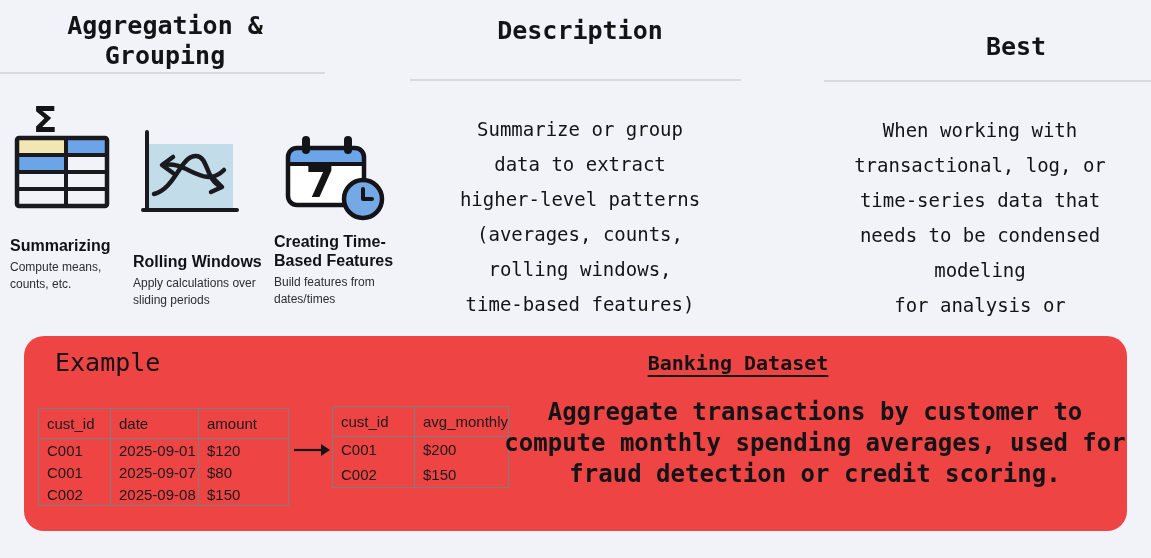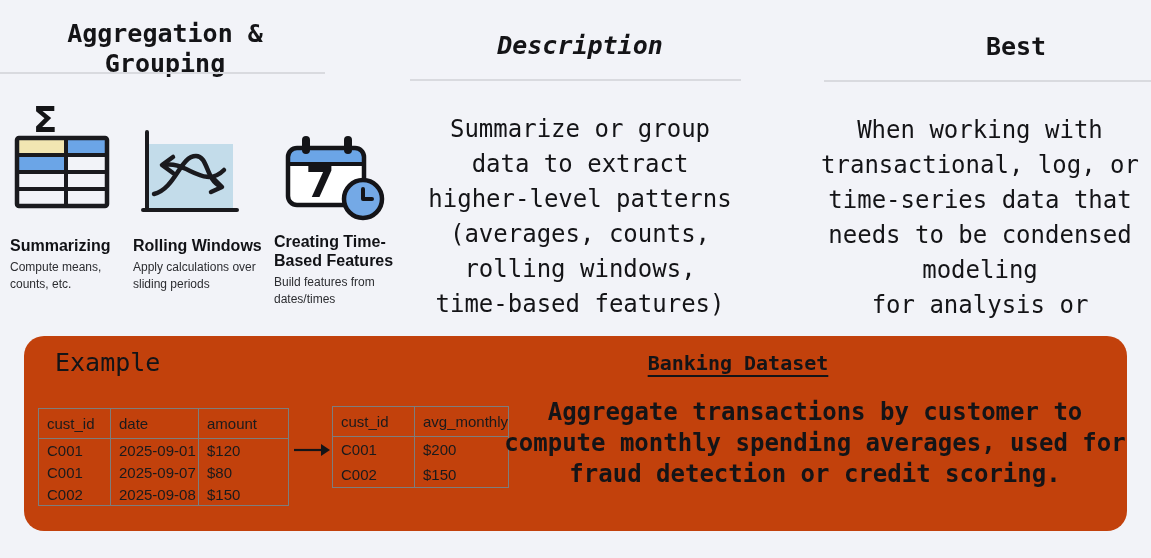--- a/index.html
+++ b/index.html
@@ -13,52 +13,52 @@
   }
   .col-header{
     position:absolute;
     font-weight:bold;
     font-size:25px;
     line-height:30px;
     text-align:center;
     white-space:normal;
   }
   .col-header.c1{left:0;top:11px;width:330px;}
-  .col-header.c1 .wrapbox{margin:8px auto;width:220px;}
-  .col-header.c2{left:405px;top:31px;width:350px;font-style:italic;}
+  .col-header.c1 .wrapbox{margin:0 auto;width:220px;}
+  .col-header.c2{left:405px;top:16px;width:350px;}
   .col-header.c3{left:846px;top:32px;width:340px;}
   .divider{position:absolute;height:2px;background:#d9dadf;}
   .divider.d1{left:0;top:72px;width:325px;}
   .divider.d2{left:410px;top:79px;width:331px;}
   .divider.d3{left:824px;top:80px;width:327px;}
 
   .body-text{
     position:absolute;
-    font-size:24px;
+    font-size:19px;
     line-height:35px;
     text-align:center;
   }
   .body-text.desc{left:405px;top:112px;width:350px;}
   .body-text.best{left:810px;top:113px;width:340px;}
 
   .icon-svg{position:absolute;}
   .icon-label{
     position:absolute;
     font-family:"Liberation Sans",sans-serif;
   }
   .icon-label .t{font-weight:bold;font-size:16px;line-height:19px;color:#111216;}
   .icon-label .d{font-size:12px;line-height:17px;color:#2c2d31;margin-top:4px;}
   .lb1{left:10px;top:236px;width:125px;}
-  .lb2{left:133px;top:236px;width:152px;}
+  .lb2{left:133px;top:252px;width:152px;}
   .lb3{left:274px;top:232px;width:138px;}
 
   .card{
     position:absolute;
     left:24px;top:336px;width:1103px;height:195px;
-    background:#c2410c;
+    background:#ef4444;
     border-radius:20px;
   }
   .example-label{
     position:absolute;left:31px;top:12px;
     font-size:25px;line-height:30px;
   }
   .dataset-title{
     position:absolute;left:464px;top:12px;width:500px;
     text-align:center;
     font-size:20px;font-weight:bold;line-height:30px;

